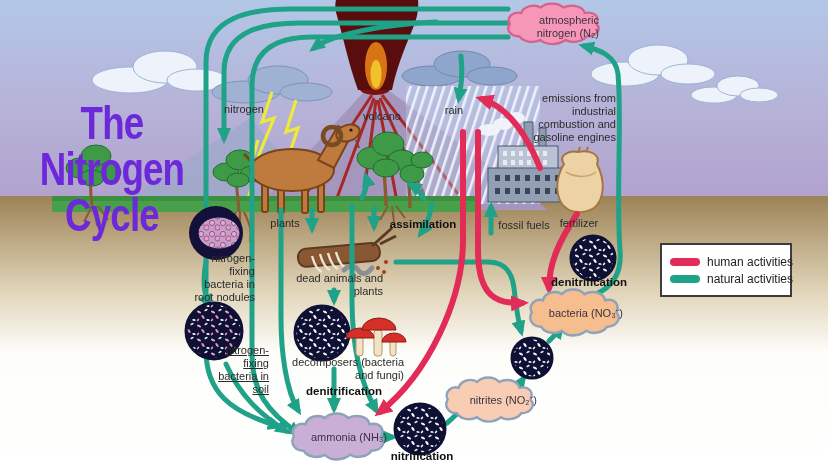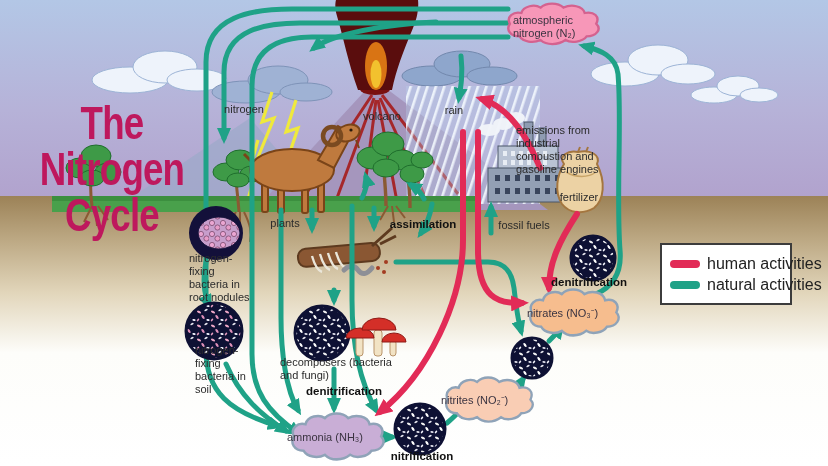--- a/index.html
+++ b/index.html
@@ -5,34 +5,34 @@
   html,body{margin:0;padding:0;background:#fff;}
   .stage{
     position:relative;width:828px;height:466px;overflow:hidden;
     font-family:"Liberation Sans",sans-serif;background:#fff;
   }
   .sky{position:absolute;left:0;top:0;width:828px;height:200px;
     background:linear-gradient(to bottom,#b3c7e6 0%,#b6b2d8 55%,#b1a2cd 100%);}
   .ground{position:absolute;left:0;top:196px;width:828px;height:270px;
     background:linear-gradient(to bottom,#9c8257 0%,#bca883 16%,#e2d6bb 36%,#fdfdfa 58%,#ffffff 100%);}
   svg.scene{position:absolute;left:0;top:0;}
-  .lbl{position:absolute;font-size:11px;color:#2b2b2b;text-align:left;
+  .lbl{position:absolute;font-size:11px;color:#2b2b2b;text-align:right;
     line-height:1.18;transform:translateX(-50%);white-space:normal;}
   .lbl.b{font-weight:bold;color:#101010;font-size:11.5px;}
   .lbl.bubble{color:#3a3340;}
   .title{position:absolute;left:14px;top:100px;width:196px;text-align:center;
-    color:#be185d;font-weight:bold;line-height:0.98;}
+    color:#6d28d9;font-weight:bold;line-height:0.98;}
   .title span{display:block;font-size:47px;letter-spacing:-1px;transform:scaleX(.78);}
   .legend{position:absolute;left:660px;top:243px;width:132px;background:#fff;
     border:2px solid #3c3c3c;padding:7px 8px 6px 8px;box-sizing:border-box;}
   .legend .row{display:flex;align-items:center;gap:7px;margin:3px 0;}
   .legend .swatch{width:30px;height:8px;border-radius:4px;flex:0 0 auto;}
   .legend .swatch.human{background:#e22b57;}
   .legend .swatch.natural{background:#1fa287;}
-  .legend .ltext{font-size:16px;color:#222;white-space:nowrap;}
+  .legend .ltext{font-size:12px;color:#222;white-space:nowrap;}
 </style>
 </head>
 <body>
 
 <div class="stage">
   <div class="sky"></div>
   <div class="ground"></div>
 
   <svg class="scene" width="828" height="466" viewBox="0 0 828 466">
     <defs>
@@ -314,34 +314,35 @@
 
   <div class="title">
     <span>The</span>
     <span>Nitrogen</span>
     <span>Cycle</span>
   </div>
 
   <div class="lbl" style="left:244px;top:103px;">nitrogen</div>
   <div class="lbl" style="left:382px;top:110px;">volcano</div>
   <div class="lbl" style="left:454px;top:104px;">rain</div>
-  <div class="lbl" style="left:566px;top:92px;width:100px;margin-top:32px;">emissions from industrial combustion and gasoline engines</div>
+  <div class="lbl" style="left:566px;top:92px;width:100px;">emissions from industrial combustion and gasoline engines</div>
   <div class="lbl" style="left:285px;top:217px;">plants</div>
   <div class="lbl b" style="left:423px;top:218px;">assimilation</div>
   <div class="lbl" style="left:524px;top:219px;">fossil fuels</div>
-  <div class="lbl" style="left:579px;top:191px;">fertilizer</div>
+  <div class="lbl" style="left:579px;top:217px;">fertilizer</div>
   <div class="lbl" style="left:222px;top:252px;width:66px;">nitrogen-fixing bacteria in root nodules</div>
-  <div class="lbl" style="left:228px;top:344px;width:66px;">nitrogen-fixing bacteria in soil</div>
+  <div class="lbl" style="left:337px;top:272px;width:92px;">dead animals and plants</div>
+  <div class="lbl" style="left:236px;top:344px;width:66px;text-decoration:underline;">nitrogen-fixing bacteria in soil</div>
   <div class="lbl" style="left:342px;top:356px;width:124px;">decomposers (bacteria and fungi)</div>
   <div class="lbl b" style="left:344px;top:385px;">denitrification</div>
   <div class="lbl b" style="left:422px;top:450px;">nitrification</div>
   <div class="lbl b" style="left:589px;top:276px;">denitrification</div>
 
   <div class="lbl bubble" style="left:556px;top:14px;width:86px;">atmospheric nitrogen (N₂)</div>
-  <div class="lbl bubble" style="left:575px;top:307px;width:96px;">nitrates (NO₃⁻)</div>
+  <div class="lbl bubble" style="left:575px;top:307px;width:96px;">bacteria (NO₃⁻)</div>
   <div class="lbl bubble" style="left:489px;top:394px;width:96px;">nitrites (NO₂⁻)</div>
   <div class="lbl bubble" style="left:337px;top:431px;width:100px;">ammonia (NH₃)</div>
 
   <div class="legend">
     <div class="row">
       <span class="swatch human"></span>
       <span class="ltext">human activities</span>
     </div>
     <div class="row">
       <span class="swatch natural"></span>

